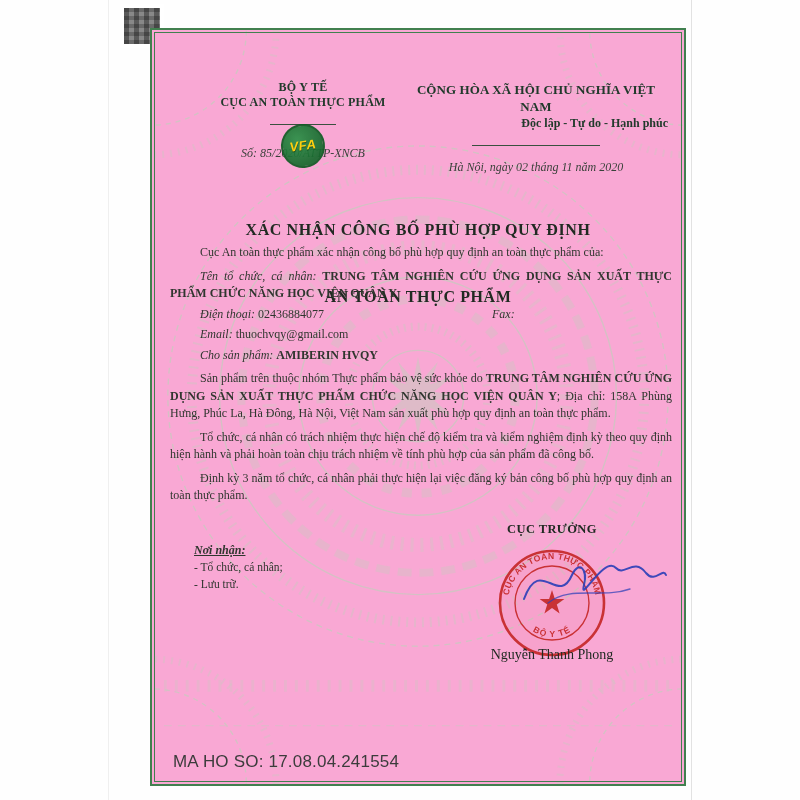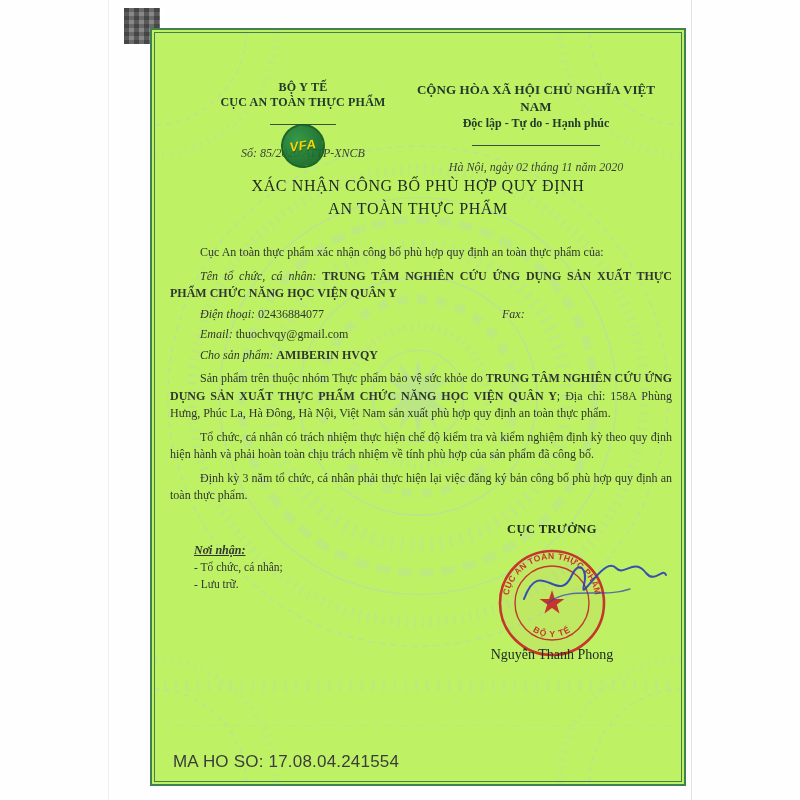--- a/index.html
+++ b/index.html
@@ -16,21 +16,21 @@
     position:absolute;left:124px;top:8px;width:36px;height:36px;
     background:
       repeating-linear-gradient(0deg,#8d8d8d 0 4px,#b5b5b5 4px 8px),
       repeating-linear-gradient(90deg,#7e7e7e 0 5px,#c0c0c0 5px 10px);
     background-blend-mode:multiply;
     outline:4px solid #fff;
   }
 
   .doc-frame{
     position:absolute;left:150px;top:28px;width:536px;height:758px;
-    border:2px solid #41804f;background:#bef264;box-sizing:border-box;
+    border:2px solid #41804f;background:#f9a8d4;box-sizing:border-box;
   }
   .doc-frame::after{
     content:"";position:absolute;inset:2px;border:1px solid #41804f;pointer-events:none;
   }
   .watermark{position:absolute;inset:0;width:100%;height:100%;opacity:.55;pointer-events:none;}
 
   .hdr-left{position:absolute;left:40px;top:50px;width:222px;text-align:center;line-height:1.25;}
   .hdr-left .l1{font-weight:bold;font-size:12px;letter-spacing:.3px;color:#223a2c;}
   .hdr-left .l2{font-weight:bold;font-size:12px;letter-spacing:.2px;color:#223a2c;}
   .hdr-underline{display:inline-block;width:66px;border-bottom:1.3px solid #39503f;margin:2px auto 0;}
@@ -39,34 +39,34 @@
     position:absolute;left:89px;top:44px;width:44px;height:44px;border-radius:50%;
     background:radial-gradient(circle at 38% 32%, #2b9147, #176a2e 70%);
     border:2px solid #0f5c24;display:flex;align-items:center;justify-content:center;
     transform:rotate(-8deg);opacity:.92;z-index:2;box-sizing:border-box;
   }
   .vfa-logo span{color:#ffd400;font-weight:bold;font-style:italic;font-size:13px;letter-spacing:.5px;
     font-family:"Liberation Sans","DejaVu Sans",sans-serif;text-shadow:0 1px 0 #0c4a1d;}
 
   .hdr-right{position:absolute;left:252px;top:52px;width:264px;text-align:center;line-height:1.3;}
   .hdr-right .l1{font-weight:bold;font-size:13px;letter-spacing:.1px;color:#223a2c;}
-  .hdr-right .l2{font-weight:bold;font-size:12px;color:#223a2c;}
+  .hdr-right .l2{font-weight:bold;font-size:12px;color:#223a2c;text-align:right;}
   .hdr-right .hdr-underline{width:128px;}
   .dateline{margin-top:8px;font-style:italic;font-size:12px;color:#39413a;}
 
   .title-block{position:absolute;left:0;top:144px;width:100%;text-align:center;line-height:1.45;}
-  .title-block .t{font-weight:normal;font-size:16px;letter-spacing:.6px;color:#202a22;}
+  .title-block .t{font-weight:bold;font-size:16px;letter-spacing:.6px;color:#202a22;margin-top:44px;}
 
   .body-flow{position:absolute;left:18px;top:214px;width:502px;font-size:12px;line-height:1.46;text-align:justify;color:#30362f;}
   .body-flow p{margin:0 0 3px;text-indent:30px;}
   .body-flow p.gap{margin-bottom:6px;}
   .lbl{font-style:italic;}
   .val-bold{font-weight:bold;}
   .field-phone{position:relative;}
-  .fax{position:absolute;left:302px;top:0;font-style:italic;}
+  .fax{position:absolute;left:292px;top:0;font-style:italic;}
 
   .recipients{position:absolute;left:42px;top:512px;font-size:11.5px;line-height:1.45;color:#30362f;}
   .recipients .rl{font-weight:bold;font-style:italic;text-decoration:underline;font-size:12px;}
   .recipients .ri{font-size:11.5px;}
 
   .sig-block{position:absolute;left:290px;top:492px;width:220px;text-align:center;}
   .sig-title{font-weight:bold;font-size:12.5px;letter-spacing:.4px;color:#202a22;}
   .stamp-wrap{position:relative;width:124px;height:112px;margin:8px auto 0;}
   .stamp-svg{position:absolute;left:0;top:0;opacity:.92;}
   .signature-svg{position:absolute;left:28px;top:-4px;z-index:3;opacity:.9;}

